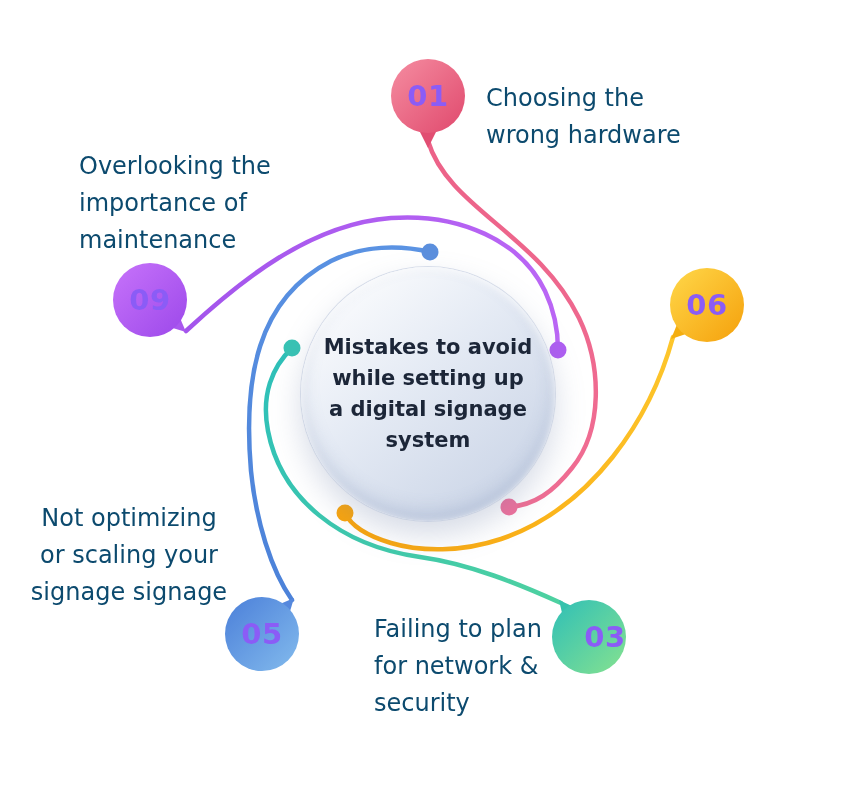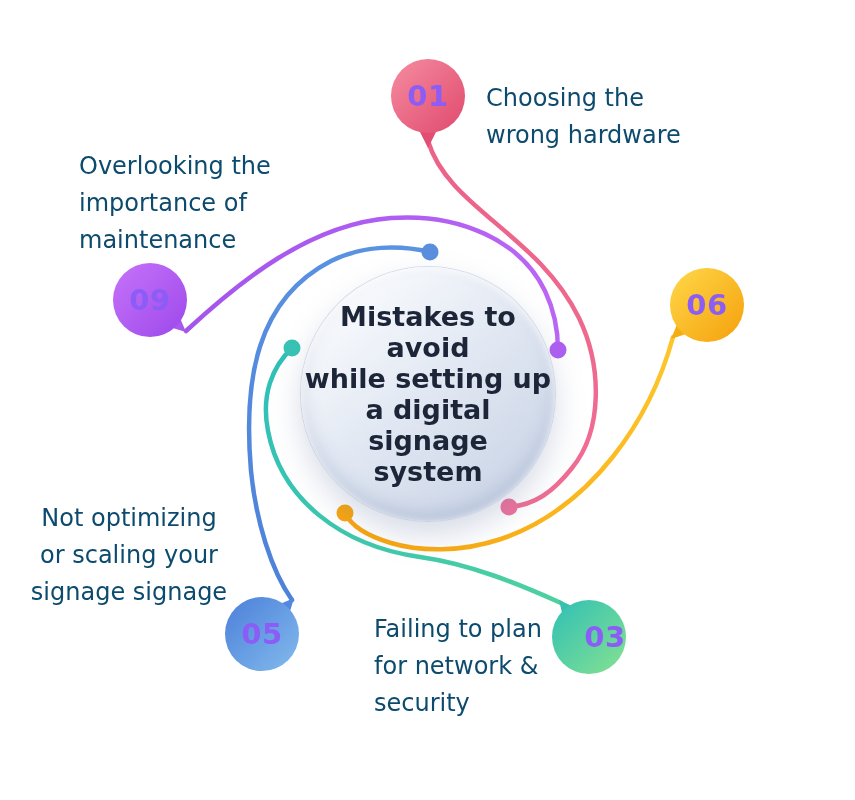--- a/index.html
+++ b/index.html
@@ -32,21 +32,21 @@
                 0 14px 30px rgba(108,126,164,0.28),
                 inset 0 2px 8px rgba(255,255,255,0.9),
                 inset 0 -8px 18px rgba(120,140,180,0.30);
     display: flex;
     align-items: center;
     justify-content: center;
   }
   .center-text {
     white-space: pre-line;
     text-align: center;
-    font-size: 27px;
+    font-size: 21px;
     line-height: 31px;
     font-weight: 600;
     color: #1c2638;
   }
   .num {
     position: absolute;
     width: 74px;
     height: 74px;
     display: flex;
     align-items: center;

